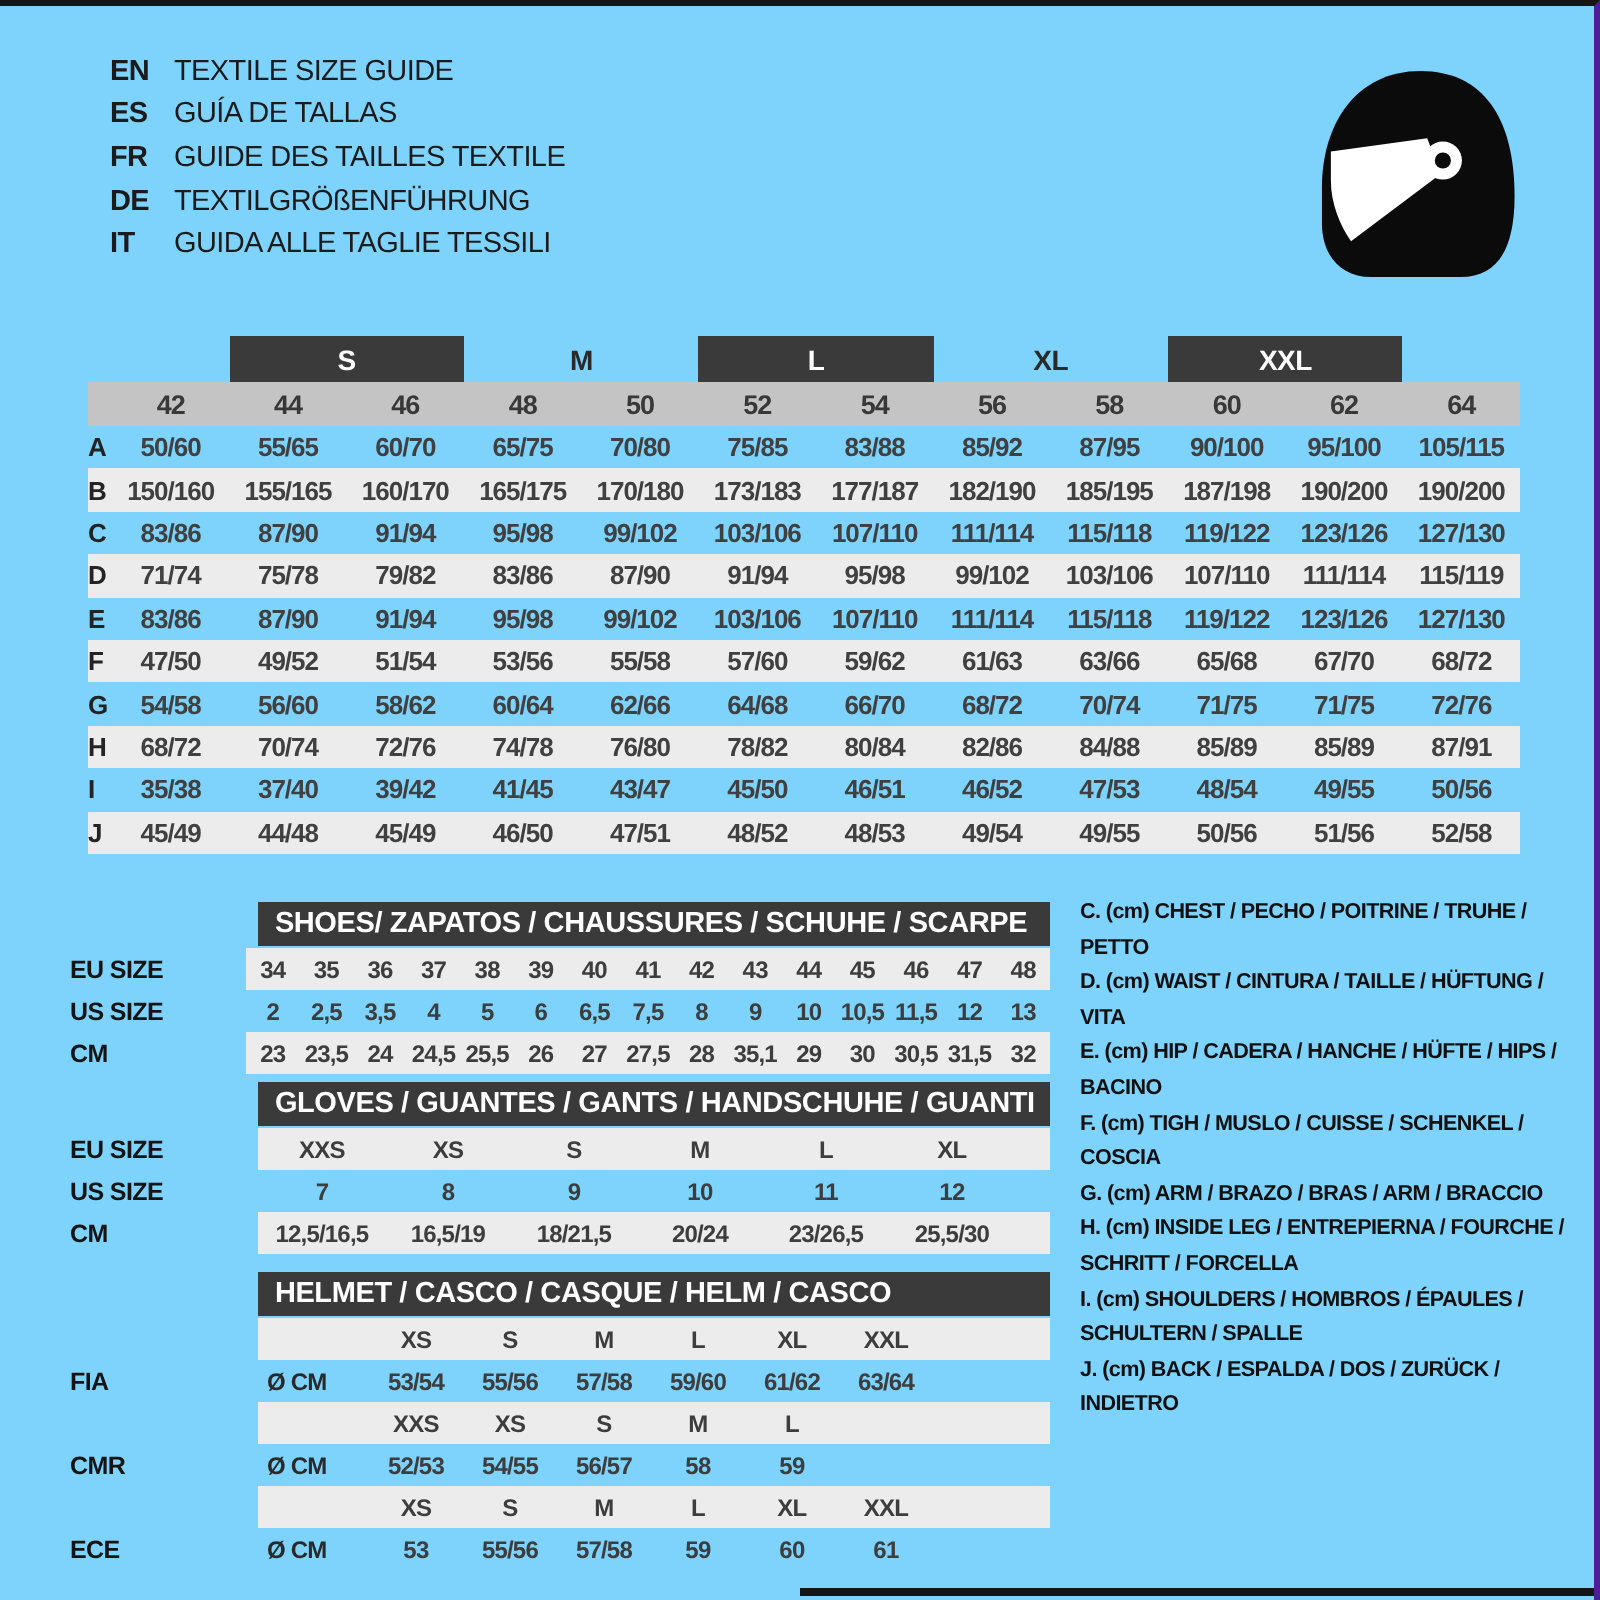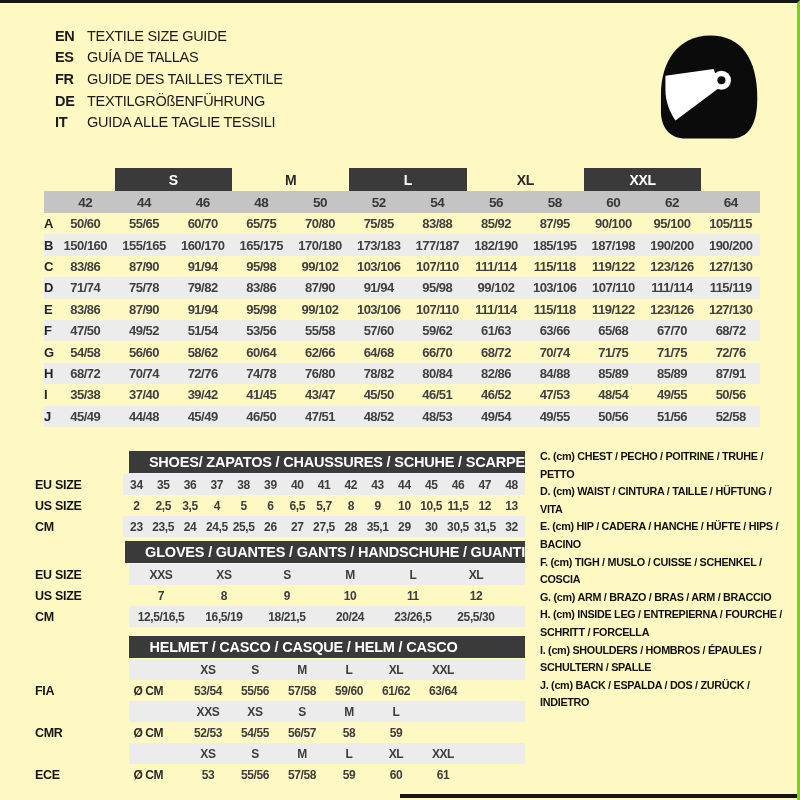--- a/index.html
+++ b/index.html
@@ -1,17 +1,17 @@
 <!DOCTYPE html>
 <html><head>
 <meta charset="utf-8">
 <style>
   *{margin:0;padding:0;box-sizing:border-box}
   html,body{width:800px;height:800px;background:#fff;font-family:"Liberation Sans",sans-serif;overflow:hidden}
-  .sheet{position:absolute;inset:0;background:#fef9c3;border-top:3px solid #151515;border-right:3px solid #84cc16}
+  .sheet{position:absolute;inset:0;background:#7dd3fc;border-top:3px solid #151515;border-right:3px solid #4c1d95}
   .bottom-line{position:absolute;left:400px;right:0;bottom:2px;height:4px;background:#151515}
 
   
   .lang-block{position:absolute;left:55px;top:22px}
   .lang-row{display:flex;height:21.6px;align-items:center}
   .lang-code{width:32px;font-weight:700;font-size:14.5px;letter-spacing:-.3px;color:#1b1b1b}
   .lang-title{font-weight:400;font-size:14.5px;letter-spacing:-.3px;color:#1b1b1b;white-space:nowrap}
 
   
   .helmet-svg{position:absolute;left:652px;top:24px;width:112px;height:120px}
@@ -29,21 +29,21 @@
   .trow.nums .cell{color:#383838;font-size:13.5px}
 
   
   .sub{position:absolute;left:35px;width:490px}
   #shoes{top:448px}
   #gloves{top:538px}
   #helmet{top:633px}
   .sub-row{display:flex;height:21px;align-items:stretch}
   .sub-row.head{height:22px;margin-bottom:1px}
   .sub-label{width:96px;display:flex;align-items:center;font-weight:700;font-size:12.5px;letter-spacing:-.3px;color:#141414}
-  .sub-band{width:402px;background:#3a3a3a;color:#fff;display:flex;align-items:center;padding-left:20px;font-weight:700;font-size:14.5px;letter-spacing:-.2px;white-space:nowrap}
+  .sub-band{width:402px;background:#3a3a3a;color:#fff;display:flex;align-items:center;padding-left:8px;font-weight:700;font-size:14.5px;letter-spacing:-.2px;white-space:nowrap}
   .sub-vals{width:402px;display:flex;align-items:center}
   .sub-row.gray .sub-vals{background:#ececec}
   .sub-grid{display:grid;align-items:center;height:100%}
   .g15{grid-template-columns:repeat(15,1fr);width:402px}
   .g6{grid-template-columns:repeat(6,1fr);width:378px}
   .gh{grid-template-columns:55px repeat(6,47px);width:337px}
   .scell{text-align:center;font-weight:700;font-size:12px;letter-spacing:-.4px;color:#3d3d3d;white-space:nowrap}
   .scell.unit{text-align:left;padding-left:4px;color:#2a2a2a}
 
   
@@ -293,21 +293,21 @@
         <div class="sub-label">US SIZE</div>
         <div class="sub-vals">
           <div class="sub-grid g15">
             <div class="scell">2</div>
             <div class="scell">2,5</div>
             <div class="scell">3,5</div>
             <div class="scell">4</div>
             <div class="scell">5</div>
             <div class="scell">6</div>
             <div class="scell">6,5</div>
-            <div class="scell">5,7</div>
+            <div class="scell">7,5</div>
             <div class="scell">8</div>
             <div class="scell">9</div>
             <div class="scell">10</div>
             <div class="scell">10,5</div>
             <div class="scell">11,5</div>
             <div class="scell">12</div>
             <div class="scell">13</div>
           </div>
         </div>
       </div>

